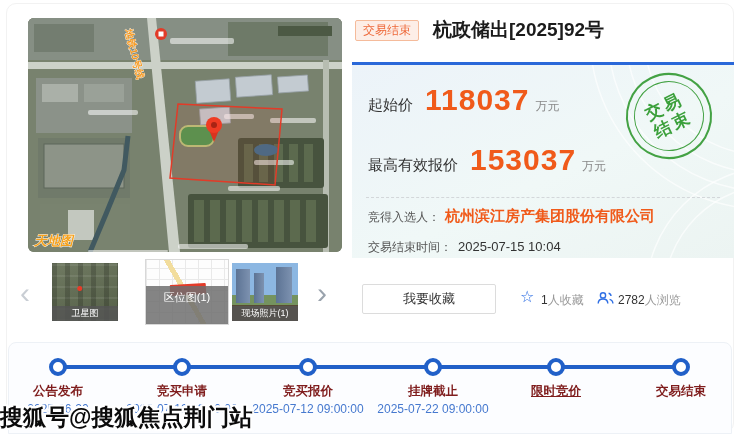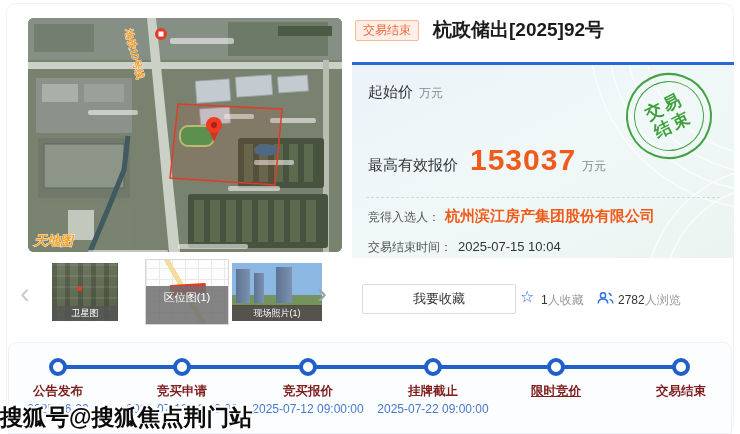--- a/index.html
+++ b/index.html
@@ -26,21 +26,21 @@
               linear-gradient(160deg,#707a62,#545f47); }
   .thumb2 { left:145px; top:259px; width:84px; height:66px; background:#fdfdfd;
             border:1px solid #d8d8d8;
             background-image:
               linear-gradient(60deg, transparent 46%, #f2dd9d 46% 51%, transparent 51%),
               repeating-linear-gradient(0deg,#e9e9e9 0 1px,transparent 1px 11px),
               repeating-linear-gradient(90deg,#e9e9e9 0 1px,transparent 1px 13px); }
   .thumb2 .redblock { position:absolute; left:24px; top:24px; width:36px; height:11px;
                       background:#e33b29; transform:rotate(-3deg); border-radius:1px; }
   .thumb2 .cap { height:38px; line-height:22px; font-size:11px; background:rgba(110,110,110,.85); }
-  .thumb3 { left:232px; top:263px; width:90px; height:58px;
+  .thumb3 { left:232px; top:263px; width:66px; height:58px;
             background:linear-gradient(#8cb7e2 0 56%, #75935f 56% 72%, #584a36 72% 100%); }
   .thumb3 .tower { position:absolute; background:linear-gradient(90deg,#5c7394,#7d92b0); }
   .arrow { font-size:30px; line-height:30px; color:#c9ced4; cursor:pointer; user-select:none; }
   .arrow.right { color:#9aa3ad; }
 
   
   .status-badge { left:355px; top:20px; font-size:12px; color:#ee6a3b; background:#fdeee7;
                   border:1px solid #f5bb9b; border-radius:2px; padding:2px 7px; line-height:15px; }
   .listing-title { left:433px; top:17px; font-size:19px; font-weight:bold; color:#1b1b1b; }
 
@@ -61,21 +61,21 @@
 
   
   .stamp { position:absolute; right:22px; top:8px; width:86px; height:86px; border:2.5px solid #44a244;
            border-radius:50%; transform:rotate(-26deg); display:flex; align-items:center;
            justify-content:center; }
   .stamp-inner { width:70px; height:70px; border:1.5px solid #44a244; border-radius:50%;
                  display:flex; flex-direction:column; align-items:center; justify-content:center;
                  color:#3ba03b; font-weight:bold; font-size:17px; letter-spacing:3px; line-height:20px; }
 
   
-  .fav-button { left:362px; top:284px; width:154px; height:30px; background:#fff; border:1px solid #dcdcdc;
+  .fav-button { left:362px; top:284px; width:134px; height:30px; background:#fff; border:1px solid #dcdcdc;
                 border-radius:2px; font-size:13px; color:#333; display:flex; align-items:center;
                 justify-content:center; cursor:pointer; }
   .star-icon { left:520px; top:287px; font-size:16px; color:#2f6fe4; cursor:pointer; }
   .count-text { font-size:12px; color:#999; display:flex; align-items:baseline; cursor:pointer; }
   .count-num { color:#333; }
   .fav-count { left:541px; top:292px; }
   .view-count { left:618px; top:292px; }
   .people-icon { left:597px; top:291px; }
 
   
@@ -214,20 +214,21 @@
         <circle cx="230" cy="-30" r="138"></circle>
       <circle cx="230" cy="-30" r="156"></circle>
         <circle cx="230" cy="-30" r="174"></circle>
       <circle cx="240" cy="230" r="110"></circle>
         <circle cx="240" cy="230" r="128"></circle>
     </g>
   </svg>
 
   <div class="price-row" style="top:18px;">
     <span class="price-label">起始价</span>
+    <span class="price-value">118037</span>
     <span class="price-unit">万元</span>
   </div>
 
   <div class="price-row" style="top:78px;">
     <span class="price-label">最高有效报价</span>
     <span class="price-value">153037</span>
     <span class="price-unit">万元</span>
   </div>
 
   <div class="stamp">

